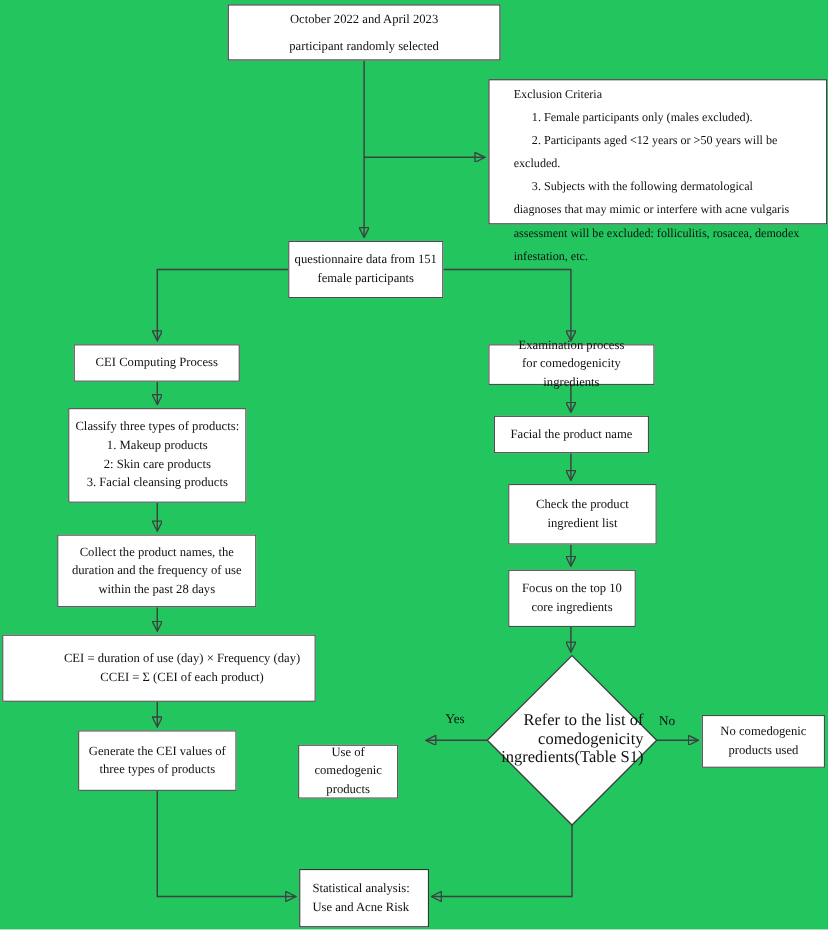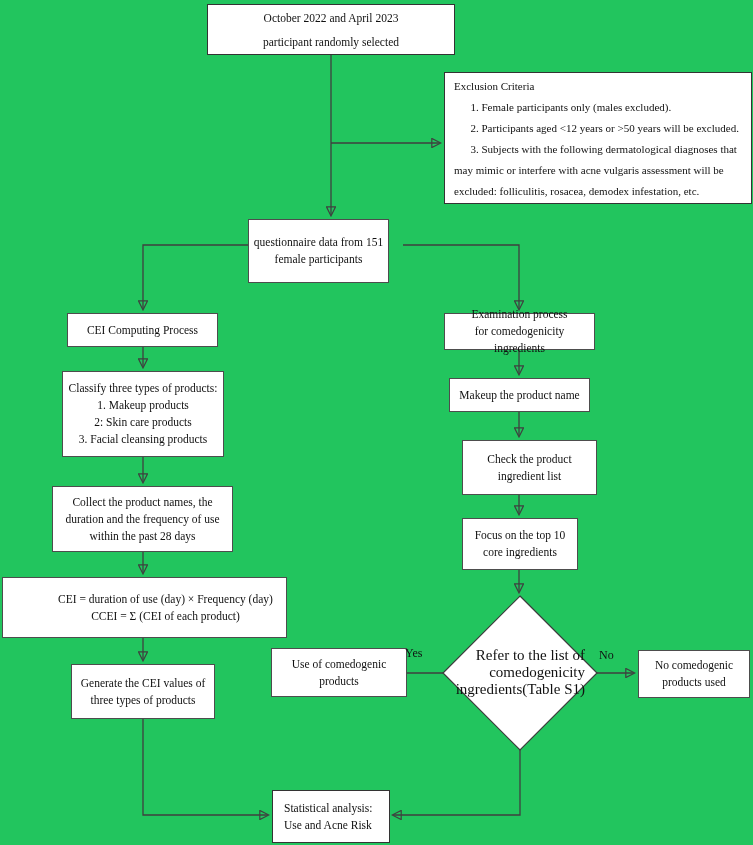--- a/index.html
+++ b/index.html
@@ -34,21 +34,21 @@
     padding: 2px 3px;
   }
   .node-start { line-height: 24px; border-color: #333; }
   .node-exclusion {
     align-items: flex-start;
     justify-content: flex-start;
     text-align: left;
     white-space: pre-wrap;
     font-size: 11px;
     line-height: 21px;
-    padding: 3px 9px;
+    padding: 3px 22px;
     border-color: #333;
   }
   .node-statistical {
     justify-content: flex-start;
     text-align: left;
     padding-left: 11px;
     border-color: #333;
   }
   .decision-text {
     position: absolute;
@@ -94,53 +94,53 @@
   </svg>
 
   <div class="node node-start" style="left:207px; top:4px; width:248px; height:51px;">October 2022 and April 2023
 participant randomly selected</div>
 
   <div class="node node-exclusion" style="left:444px; top:72px; width:308px; height:132px;">Exclusion Criteria
       1. Female participants only (males excluded).
       2. Participants aged &lt;12 years or &gt;50 years will be excluded.
       3. Subjects with the following dermatological diagnoses that may mimic or interfere with acne vulgaris assessment will be excluded: folliculitis, rosacea, demodex infestation, etc.</div>
 
-  <div class="node" style="left:248px; top:219px; width:141px; height:64px;">questionnaire data from 151
+  <div class="node" style="left:262px; top:219px; width:141px; height:52px;">questionnaire data from 151
 female participants</div>
 
   <div class="node" style="left:444px; top:313px; width:151px; height:37px;">Examination process
 for comedogenicity ingredients</div>
 
   <div class="node" style="left:67px; top:313px; width:151px; height:34px;">CEI Computing Process</div>
 
   <div class="node" style="left:62px; top:371px; width:162px; height:86px;">Classify three types of products:
 1. Makeup products
 2: Skin care products
 3. Facial cleansing products</div>
 
-  <div class="node" style="left:449px; top:378px; width:141px; height:34px;">Makeup the product name</div>
+  <div class="node" style="left:449px; top:378px; width:141px; height:34px;">Facial the product name</div>
 
   <div class="node" style="left:462px; top:440px; width:135px; height:55px;">Check the product
 ingredient list</div>
 
   <div class="node" style="left:52px; top:486px; width:181px; height:66px;">Collect the product names, the
 duration and the frequency of use
 within the past 28 days</div>
 
   <div class="node" style="left:462px; top:518px; width:116px; height:52px;">Focus on the top 10
 core ingredients</div>
 
   <div class="node" style="left:2px; top:577px; width:285px; height:61px;padding-left:45px;">CEI = duration of use (day) × Frequency (day)
 CCEI = Σ (CEI of each product)</div>
 
   <div class="decision-text" style="left:455px; top:647px; width:130px;">Refer to the list of
 comedogenicity
 ingredients(Table S1)</div>
 
-  <div class="node" style="left:271px; top:648px; width:136px; height:49px;">Use of comedogenic
+  <div class="node" style="left:271px; top:677px; width:91px; height:49px;">Use of comedogenic
 products</div>
 
   <div class="node" style="left:638px; top:650px; width:112px; height:48px;">No comedogenic
 products used</div>
 
   <div class="node" style="left:71px; top:664px; width:144px; height:55px;">Generate the CEI values of
 three types of products</div>
 
   <div class="node node-statistical" style="left:272px; top:790px; width:118px; height:53px;">Statistical analysis:
 Use and Acne Risk</div>

